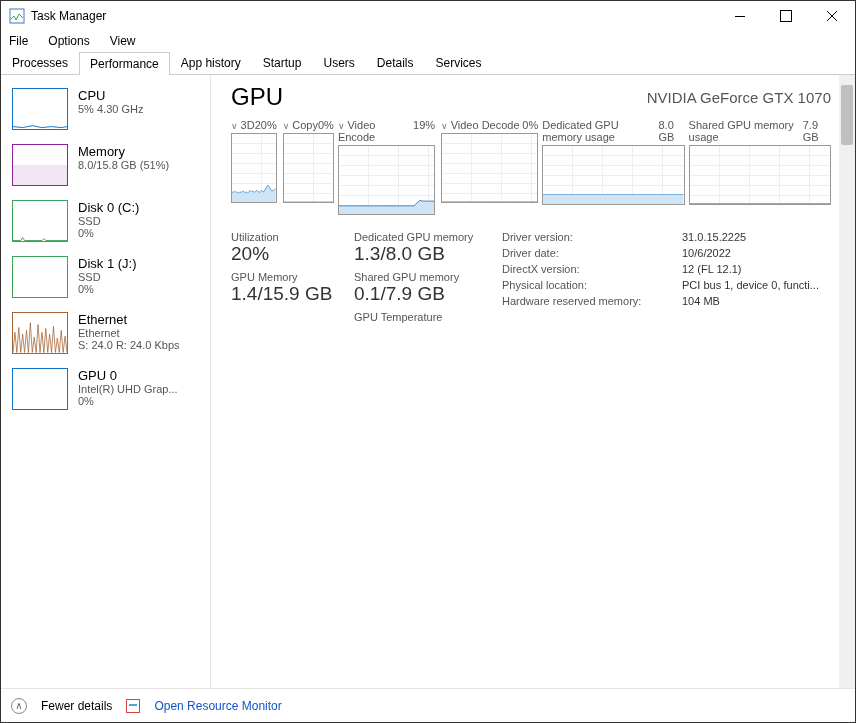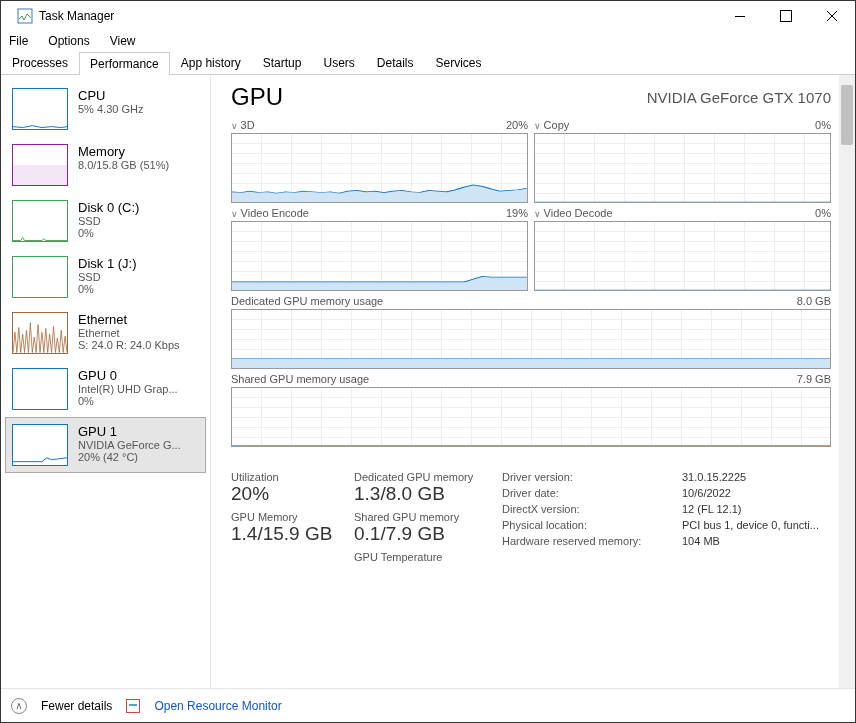--- a/index.html
+++ b/index.html
@@ -1,19 +1,19 @@
 <!DOCTYPE html>
 <html><head>
 <meta charset="utf-8">
 <style>
 * { box-sizing: border-box; margin: 0; padding: 0; font-family: "Segoe UI", Arial, sans-serif; }
 body { width: 856px; height: 723px; background: #fff; border: 1px solid #333; display: flex; flex-direction: column; overflow: hidden; }
 
 
-.titlebar { height: 30px; display: flex; align-items: center; padding-left: 16px; }
+.titlebar { height: 30px; display: flex; align-items: center; padding-left: 8px; }
 .titlebar .icon { width: 16px; height: 16px; margin-right: 6px; }
 .titlebar .title { font-size: 12px; flex: 1; }
 .titlebar .ctrls { display: flex; }
 .titlebar .ctrls div { width: 46px; height: 30px; display: flex; align-items: center; justify-content: center; font-size: 12px; }
 .titlebar .min::before { content: ""; display: block; width: 10px; border-top: 1px solid #000; }
 .titlebar .max::before { content: ""; display: block; width: 10px; height: 10px; border: 1px solid #000; }
 .titlebar .close svg { width: 10px; height: 10px; }
 
 
 .menubar { height: 20px; display: flex; padding-left: 8px; gap: 20px; font-size: 12px; align-items: center; }
@@ -33,30 +33,30 @@
 .side-txt .name { font-size: 13px; color: #000; }
 
 .content { flex: 1; padding: 8px 0 8px 20px; overflow: hidden; position: relative; display: flex; flex-direction: column;}
 .scroll-gutter { position: absolute; right: 0; top: 0; bottom: 0; width: 16px; background: #f0f0f0; }
 .scroll-thumb-v { position: absolute; right: 2px; top: 10px; width: 12px; height: 60px; background: #c0c0c0; border-radius: 2px; }
 
 .hdr { display: flex; justify-content: space-between; align-items: center; padding-right: 24px; }
 .hdr h1 { font-size: 24px; font-weight: 400; }
 .hdr .sub { font-size: 15px; color: #555; }
 
-.graphs { display: flex; flex-direction: column; gap: 4px; margin-top: 8px; padding-right: 24px; }
+.graphs { display: flex; flex-direction: row; gap: 4px; margin-top: 8px; padding-right: 24px; }
 .grow { display: flex; gap: 6px; }
 .gcell { flex: 1; }
 .glabel { display: flex; justify-content: space-between; font-size: 11px; color: #555; margin-bottom: 2px; }
 .gbox { height: 70px; border: 1px solid #999; position: relative; background: repeating-linear-gradient(to bottom, transparent, transparent 9px, #eee 9px, #eee 10px), repeating-linear-gradient(to right, transparent, transparent 29px, #eee 29px, #eee 30px); background-color: #fff; }
 .gbox.full { height: 60px; }
 .gbox svg { position: absolute; left: 0; top: 0; width: 100%; height: 100%; }
 .gchev { font-size: 9px; color: #777; margin-right: 3px; }
 
-.stats { display: flex; margin-top: 24px; padding-right: 24px; gap: 8px; }
+.stats { display: flex; margin-top: 16px; padding-right: 24px; gap: 8px; }
 .scol { min-width: 115px; }
 .scol .lbl { font-size: 11px; color: #555; white-space: nowrap; }
 .scol .val { font-size: 19px; color: #333; margin-bottom: 6px; }
 .metacol { flex: 1; display: flex; flex-direction: column; gap: 4px; font-size: 11px; color: #555; }
 .metacol .row { display: flex; }
 .metacol .k { width: 180px; }
 .metacol .v { color: #333; }
 
 
 .footer { height: 34px; border-top: 1px solid #e5e5e5; display: flex; align-items: center; padding: 0 10px; gap: 14px; font-size: 12px; }
@@ -161,32 +161,20 @@
       </div>
     </div>
     <div class="side-item">
       <div class="thumb" style="border-color:#1174c4"></div>
       <div class="side-txt">
         <div class="name">GPU 0</div>
         <div>Intel(R) UHD Grap...</div>
         <div>0%</div>
       </div>
     </div>
-    <div class="side-item selected">
-      <div class="thumb" style="border-color:#1174c4">
-        <svg viewBox="0 0 56 42" preserveAspectRatio="none">
-            <polyline points="0,38 30,38 35,34 40,36 56,34" fill="none" stroke="#1174c4"></polyline>
-          </svg>
-      </div>
-      <div class="side-txt">
-        <div class="name">GPU 1</div>
-        <div>NVIDIA GeForce G...</div>
-        <div>20%  (42 °C)</div>
-      </div>
-    </div>
   </div>
 
   <div class="content">
     <div class="scroll-gutter">
       <div class="scroll-thumb-v"></div>
     </div>
 
     <div class="hdr">
       <h1>GPU</h1>
       <span class="sub">NVIDIA GeForce GTX 1070</span>

